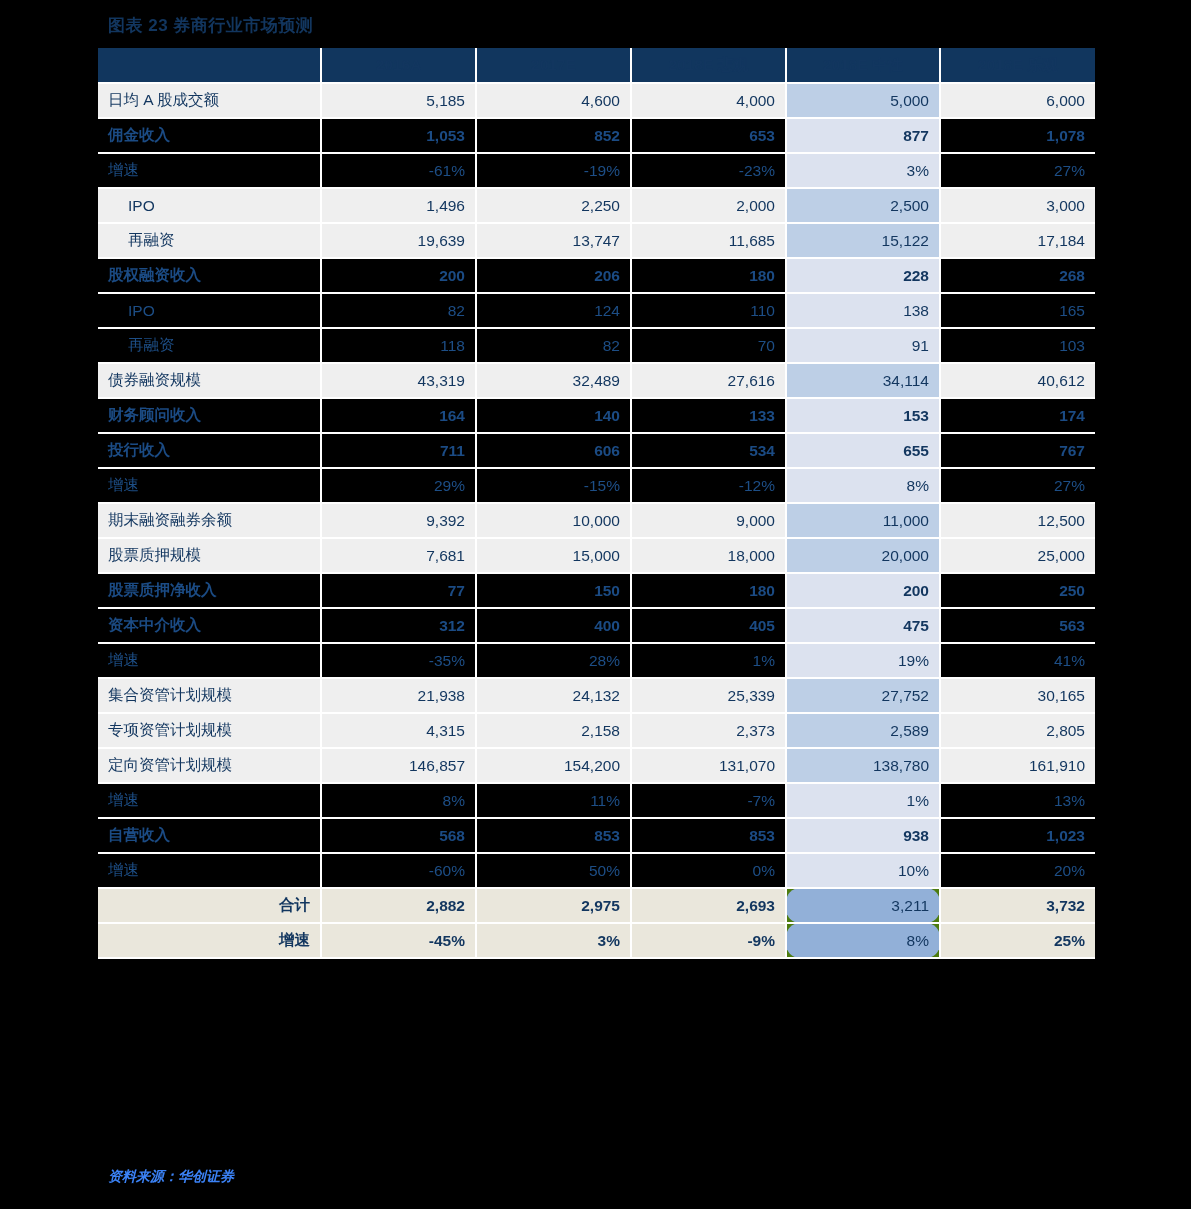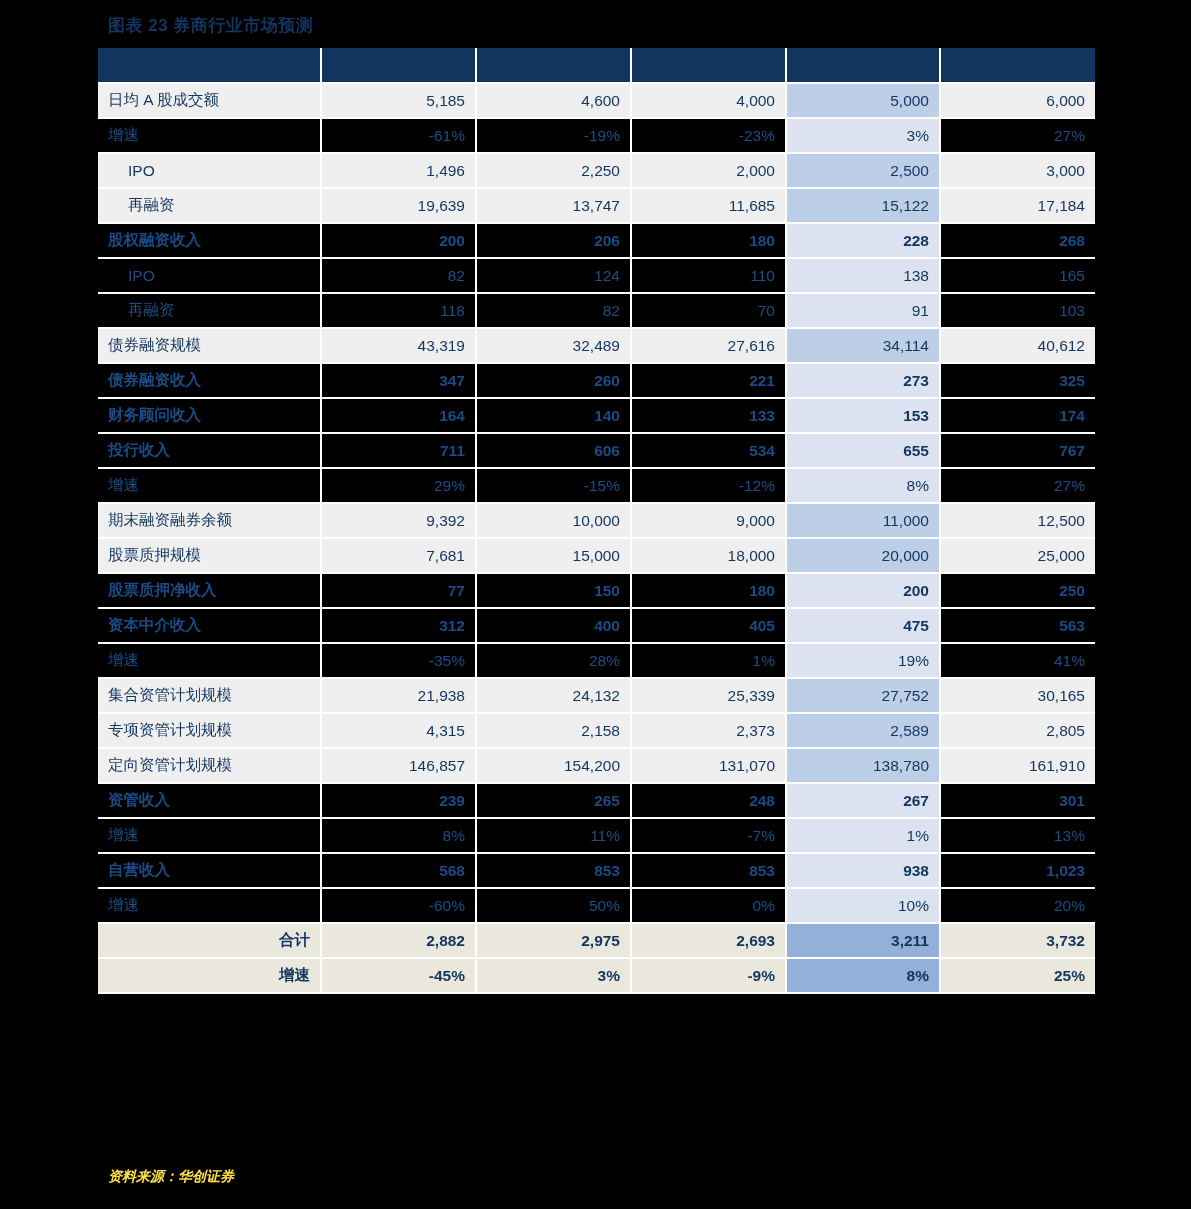--- a/index.html
+++ b/index.html
@@ -87,33 +87,33 @@
   tr.light td            { background: #efefef; }
   tr.light td.hl         { background: #bdcfe6; padding-left: 34px; }
 
   tr.dark td             { background: #000000; color: #1d4e86; }
   tr.dark td.hl          { background: #dce2ef; color: #12365f; }
 
   tr.dark.bold td        { font-weight: bold; color: #1b4b84; }
   tr.dark.bold td.hl     { font-weight: bold; color: #12365f; }
 
   tr.total td            { background: #eae7dc; font-weight: bold; color: #12365f; }
-  tr.total td.hl         { background: #92b0d8; font-weight: bold; color: #12365f; }
+  tr.total td.hl         { background: #92b0d8; font-weight: normal; color: #12365f; border-radius: 14px; }
   tr.total td.label      { text-align: right; }
 
   .indent1 { padding-left: 30px !important; }
 
   .source {
     position: absolute;
     left: 68px;
     top: 1168px;
     font-size: 14px;
     font-style: italic;
     font-weight: bold;
-    color: #fde047;
+    color: #3b82f6;
     white-space: nowrap;
   }
 </style>
 </head>
 <body>
 
 <div class="page">
 
   <div class="chart-title">图表 23  券商行业市场预测</div>
 
@@ -139,20 +139,28 @@
       </thead>
       <tbody id="body-rows">
           <tr class="light">
             <td class="label">日均 A 股成交额</td>
             <td class="num">5,185</td>
             <td class="num">4,600</td>
             <td class="num">4,000</td>
             <td class="num hl">5,000</td>
             <td class="num">6,000</td>
           </tr>
+          <tr class="dark bold">
+            <td class="label">佣金收入</td>
+            <td class="num">1,053</td>
+            <td class="num">852</td>
+            <td class="num">653</td>
+            <td class="num hl">877</td>
+            <td class="num">1,078</td>
+          </tr>
           <tr class="dark">
             <td class="label">增速</td>
             <td class="num">-61%</td>
             <td class="num">-19%</td>
             <td class="num">-23%</td>
             <td class="num hl">3%</td>
             <td class="num">27%</td>
           </tr>
           <tr class="light">
             <td class="label indent1">IPO</td>
@@ -196,28 +204,20 @@
           </tr>
           <tr class="light">
             <td class="label">债券融资规模</td>
             <td class="num">43,319</td>
             <td class="num">32,489</td>
             <td class="num">27,616</td>
             <td class="num hl">34,114</td>
             <td class="num">40,612</td>
           </tr>
           <tr class="dark bold">
-            <td class="label">债券融资收入</td>
-            <td class="num">347</td>
-            <td class="num">260</td>
-            <td class="num">221</td>
-            <td class="num hl">273</td>
-            <td class="num">325</td>
-          </tr>
-          <tr class="dark bold">
             <td class="label">财务顾问收入</td>
             <td class="num">164</td>
             <td class="num">140</td>
             <td class="num">133</td>
             <td class="num hl">153</td>
             <td class="num">174</td>
           </tr>
           <tr class="dark bold">
             <td class="label">投行收入</td>
             <td class="num">711</td>
@@ -290,28 +290,20 @@
             <td class="num hl">2,589</td>
             <td class="num">2,805</td>
           </tr>
           <tr class="light">
             <td class="label">定向资管计划规模</td>
             <td class="num">146,857</td>
             <td class="num">154,200</td>
             <td class="num">131,070</td>
             <td class="num hl">138,780</td>
             <td class="num">161,910</td>
-          </tr>
-          <tr class="dark bold">
-            <td class="label">资管收入</td>
-            <td class="num">239</td>
-            <td class="num">265</td>
-            <td class="num">248</td>
-            <td class="num hl">267</td>
-            <td class="num">301</td>
           </tr>
           <tr class="dark">
             <td class="label">增速</td>
             <td class="num">8%</td>
             <td class="num">11%</td>
             <td class="num">-7%</td>
             <td class="num hl">1%</td>
             <td class="num">13%</td>
           </tr>
           <tr class="dark bold">

